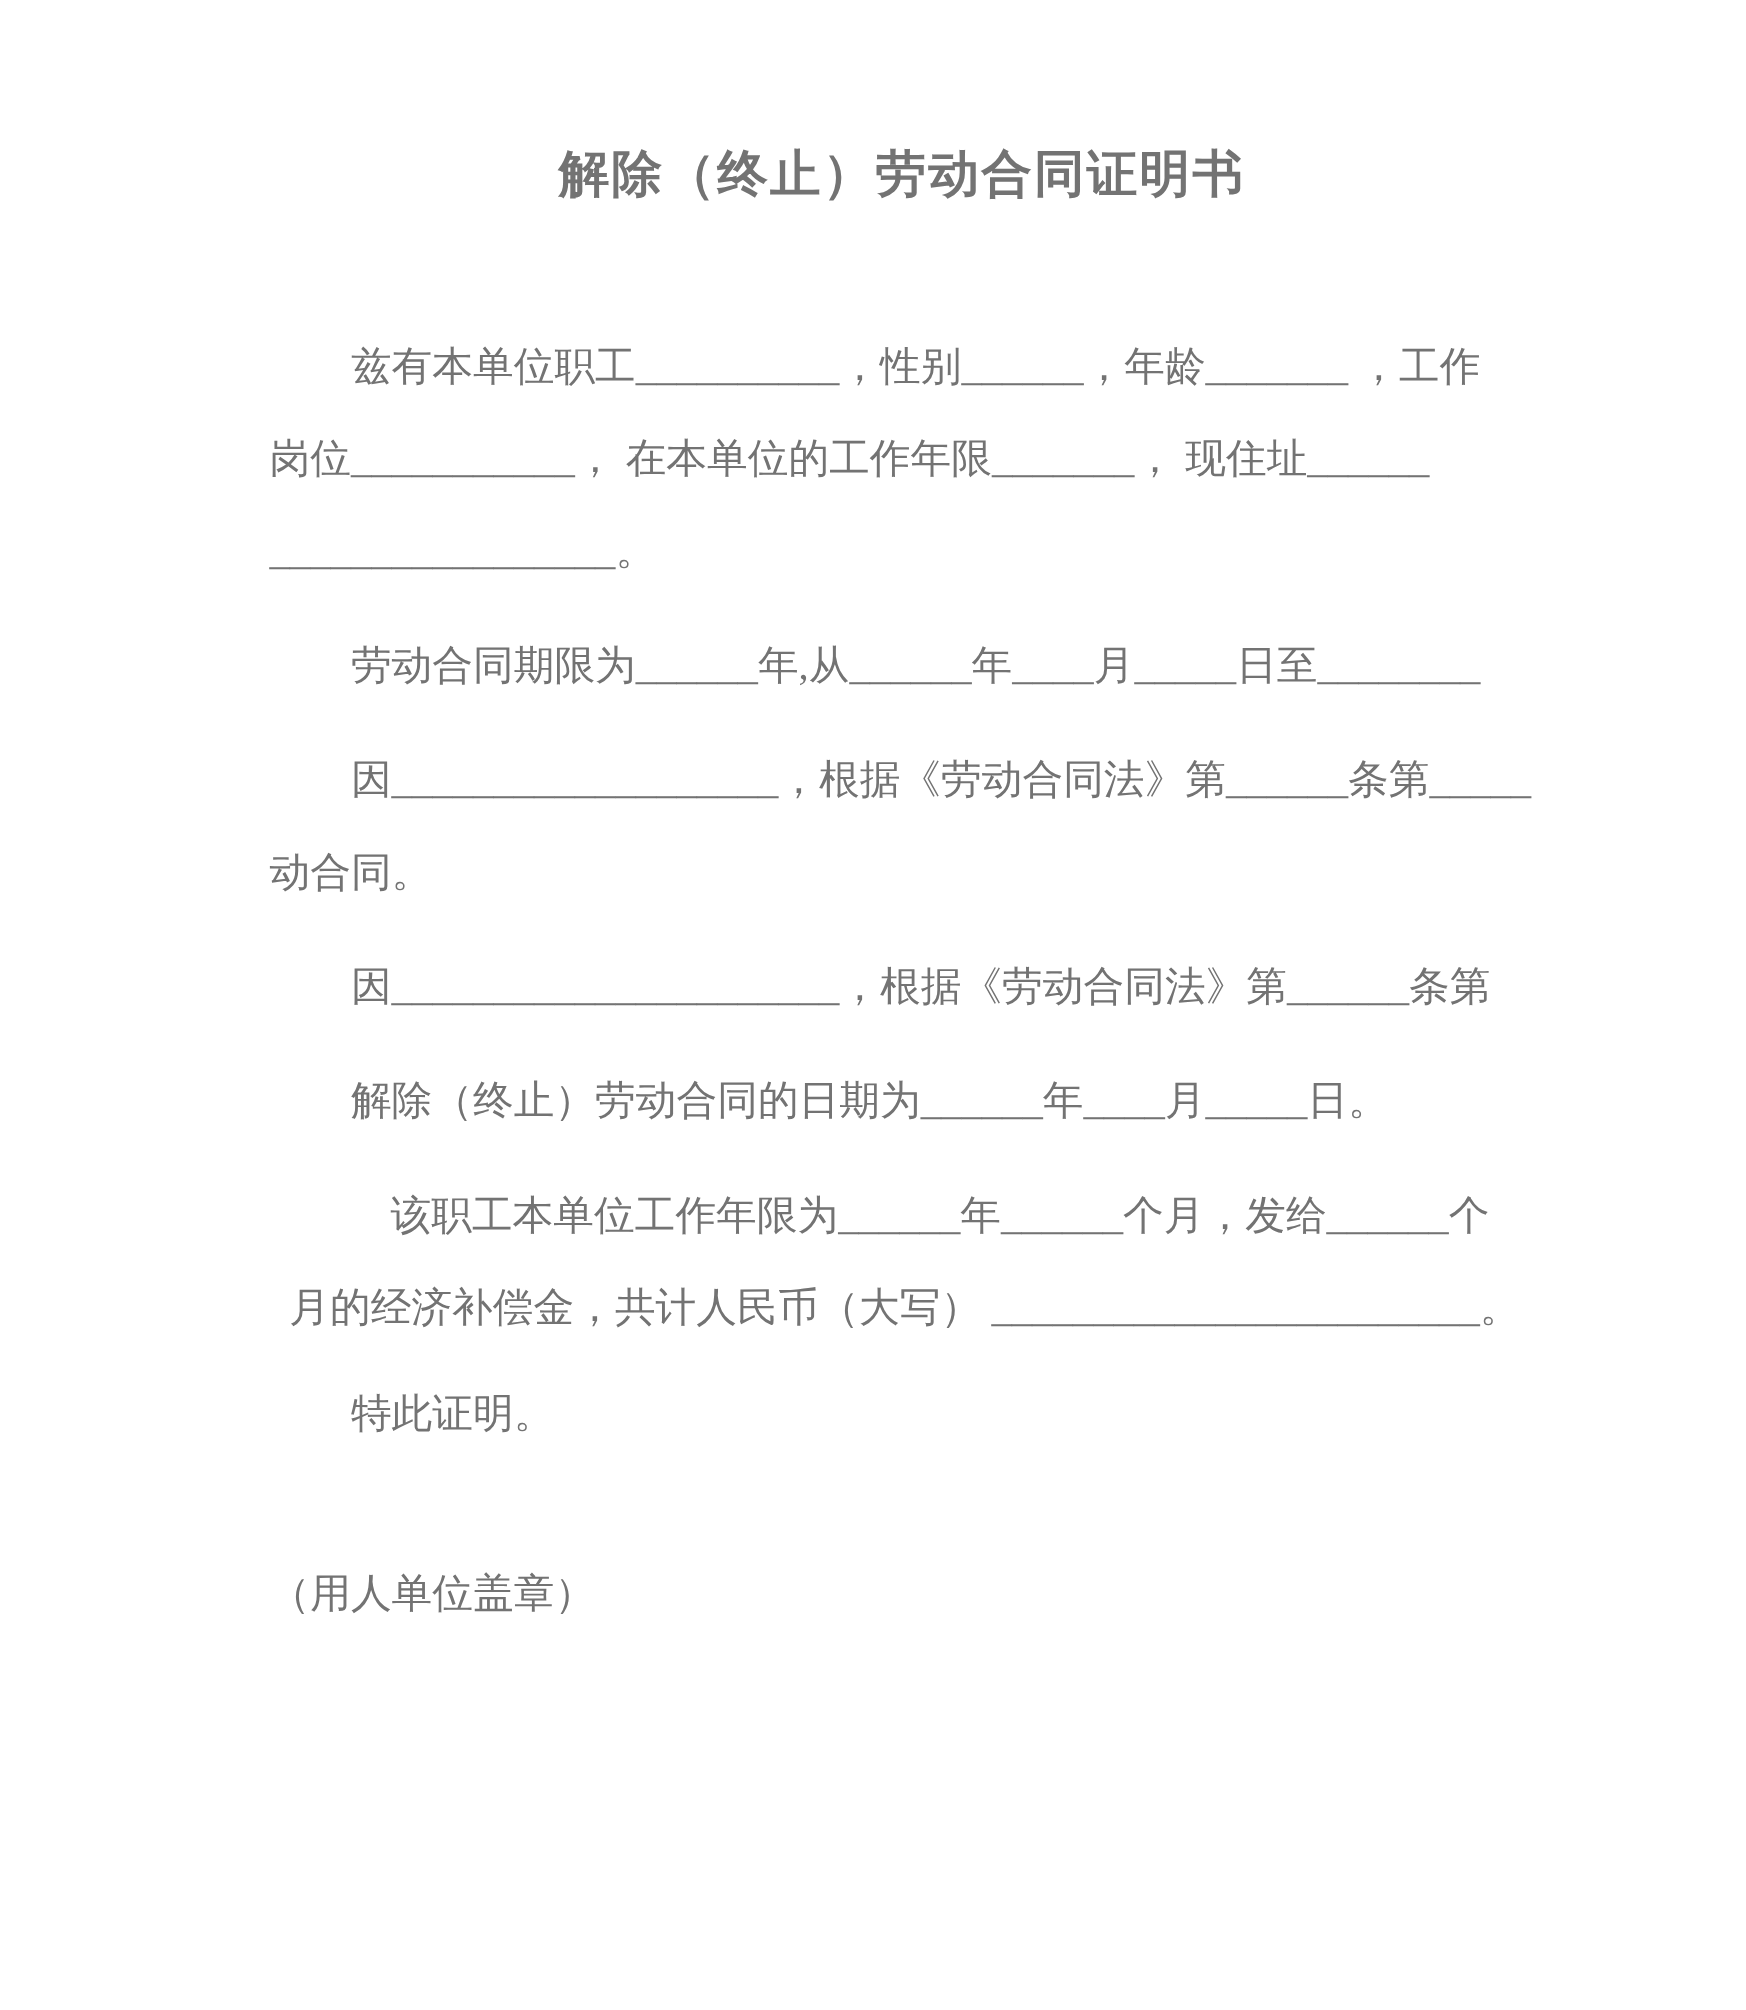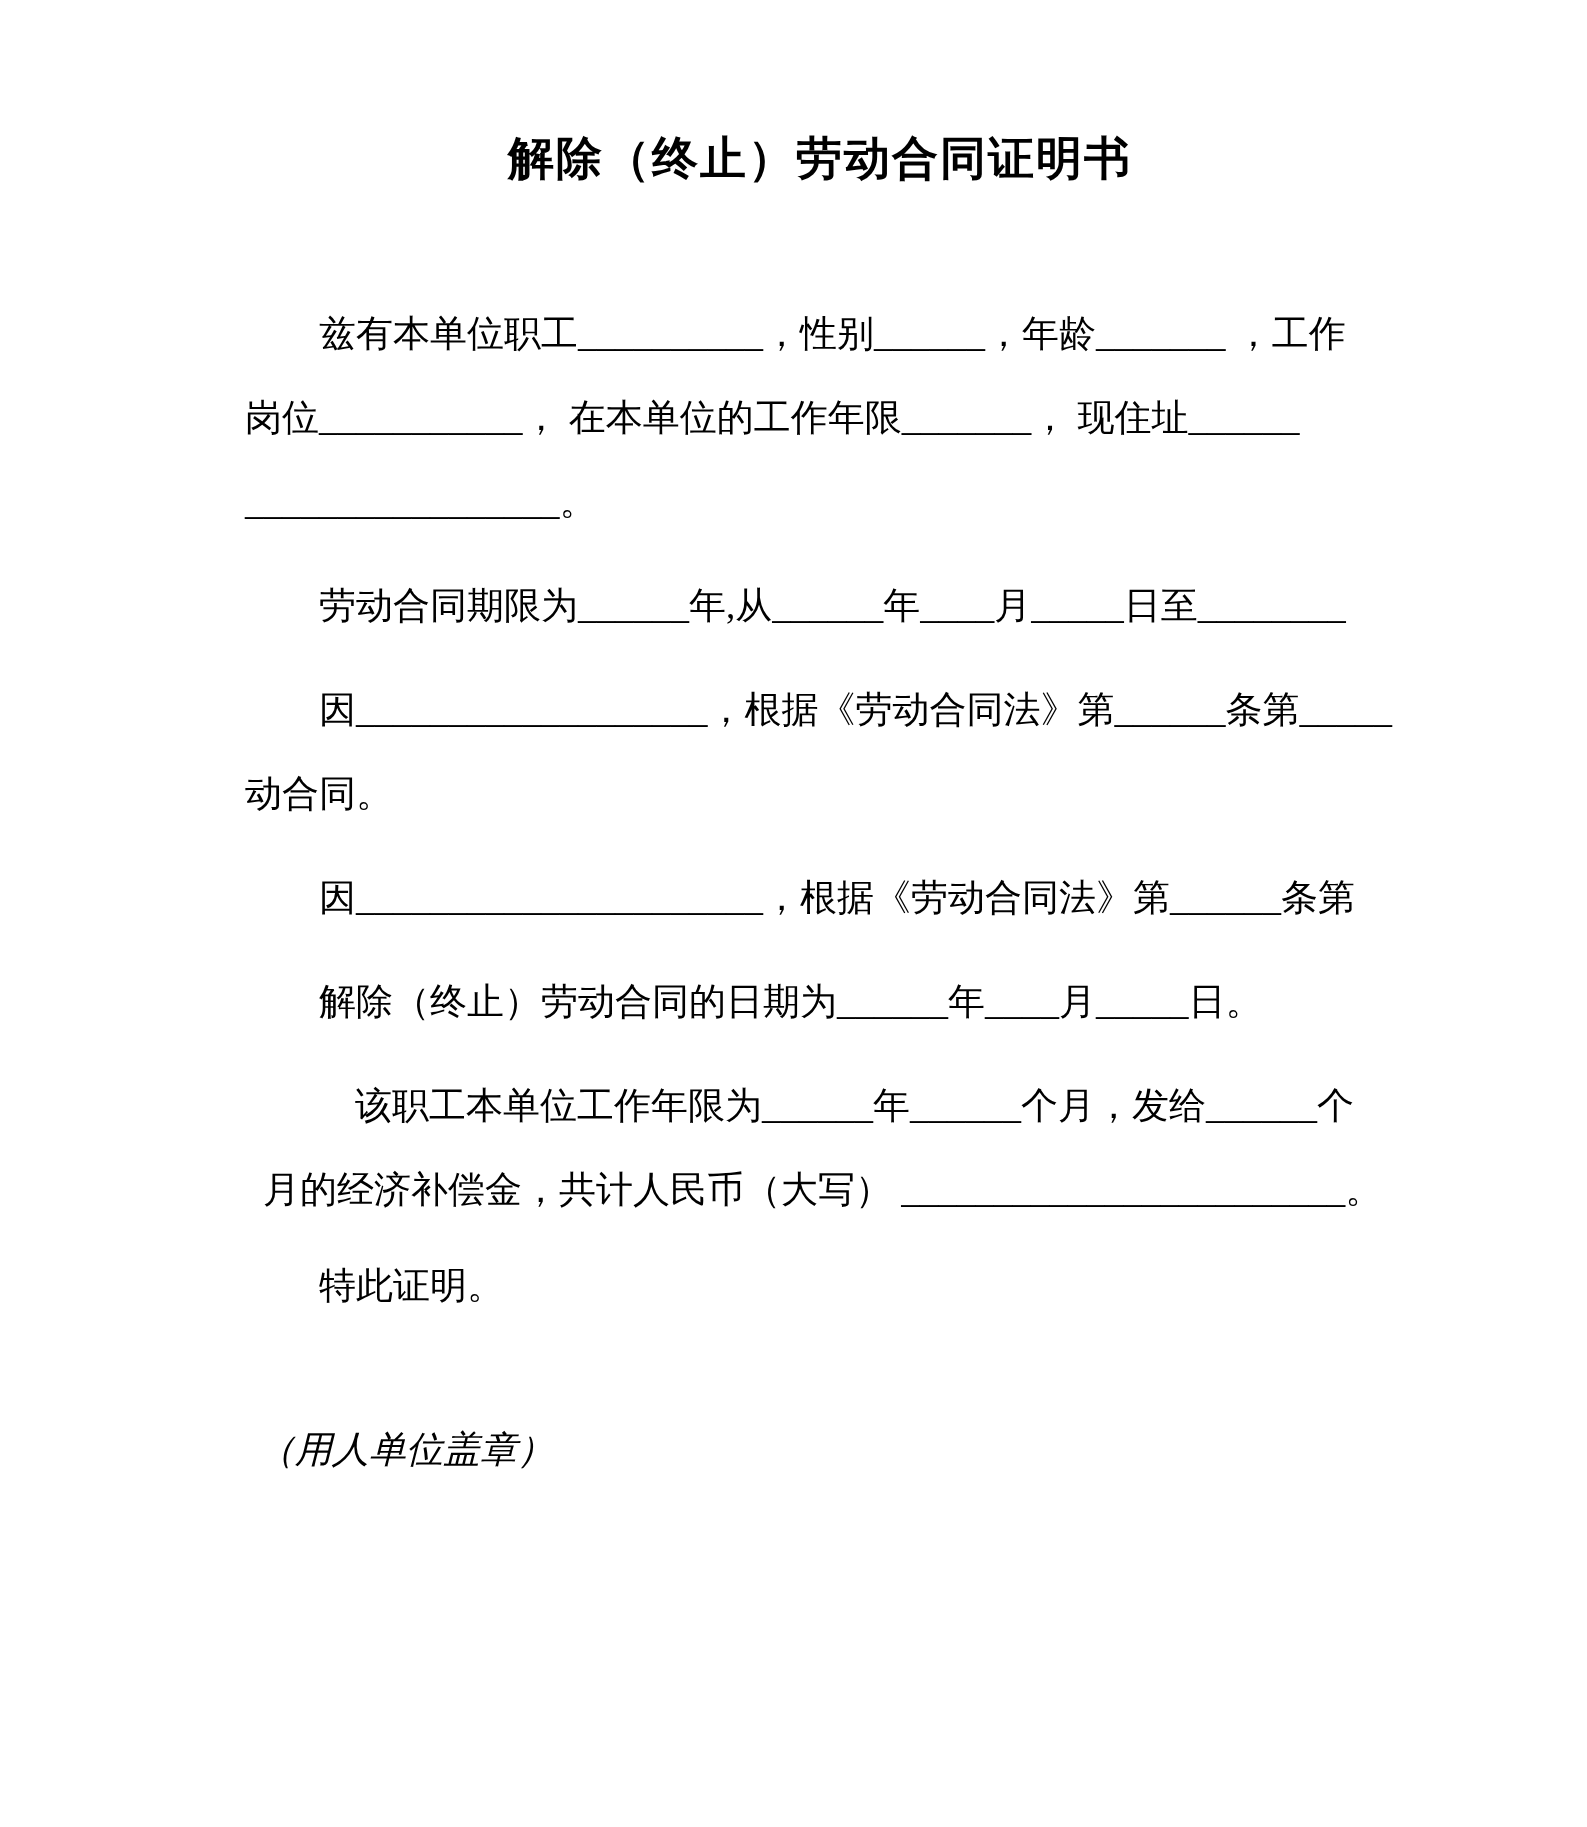--- a/index.html
+++ b/index.html
@@ -4,21 +4,21 @@
 <style>
   * { margin: 0; padding: 0; box-sizing: border-box; }
   html, body { background: #ffffff; }
   .page {
     position: relative;
     width: 1587px;
     height: 1827px;
     background: #ffffff;
     overflow: hidden;
     font-family: "Liberation Serif", "DejaVu Serif", serif;
-    color: #000000;
+    color: #737373;
   }
   .content {
     position: absolute;
     left: 245px;
     top: 0;
     width: 1150px;
   }
   .doc-title {
     margin-top: 122px;
     text-align: center;
@@ -41,21 +41,21 @@
   .spread { letter-spacing: 18px; }
   .sig-block { position: relative; margin-top: 80px; height: 170px; }
   .sig-row { position: relative; height: 84px; }
   .sig-row span {
     position: absolute;
     top: 0;
     font-size: 37px;
     line-height: 84px;
     white-space: pre-wrap;
   }
-  .employer-label { left: 13px; font-style: italic; }
+  .employer-label { left: 0; }
   .worker-label { left: 662px; }
 </style>
 </head>
 <body>
 
 <div class="page">
   <div class="content">
 
     <div class="doc-title">解除（终止）劳动合同证明书</div>
 

